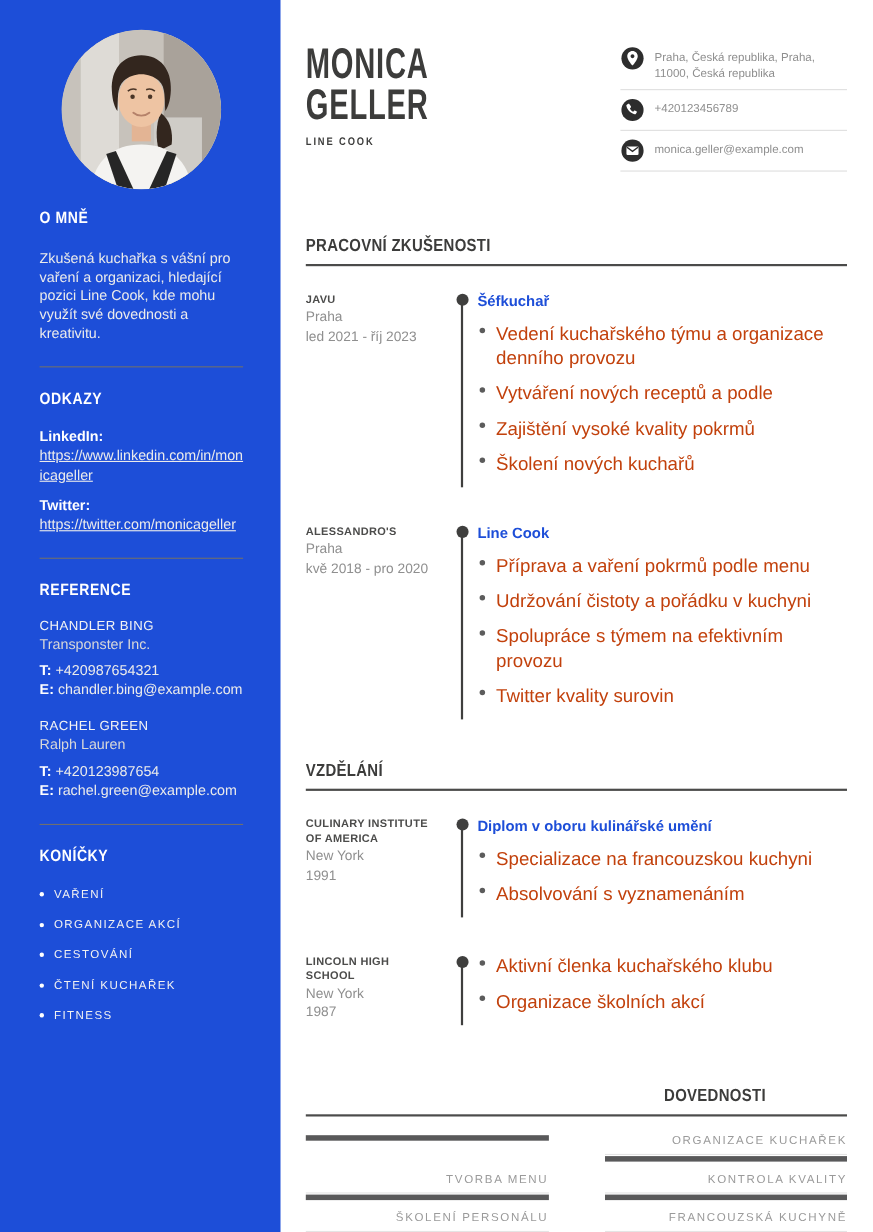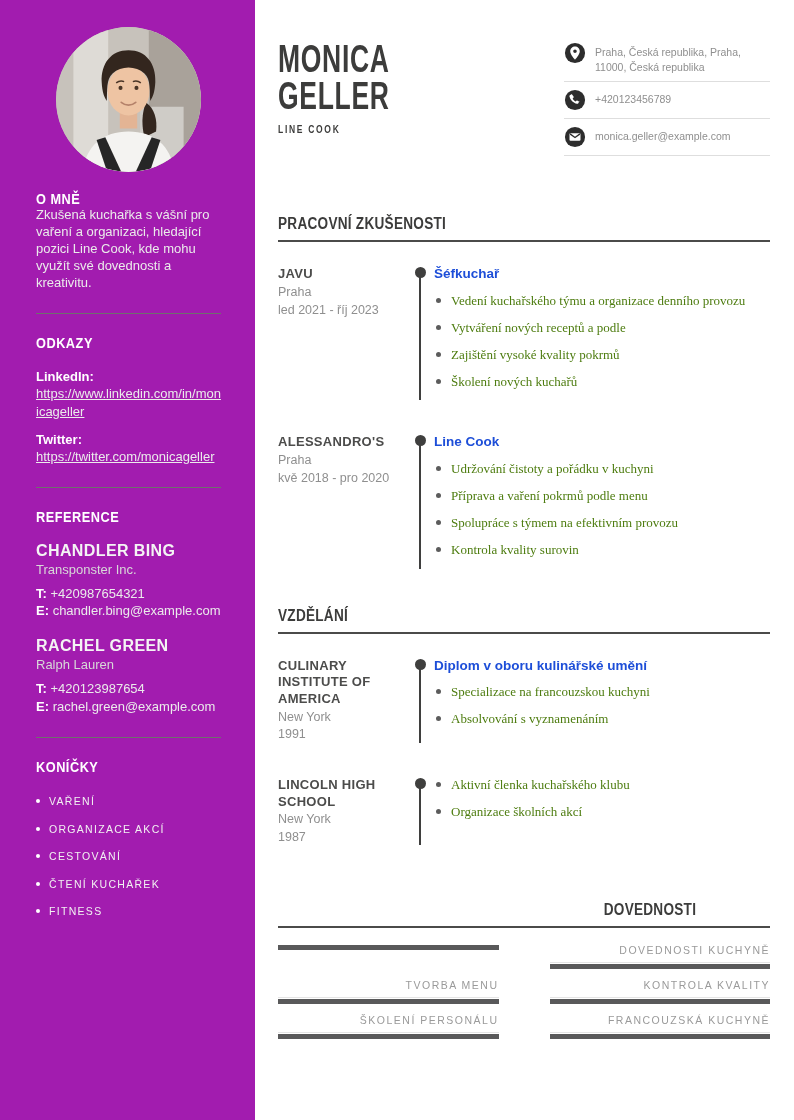--- a/index.html
+++ b/index.html
@@ -1,31 +1,31 @@
 <!DOCTYPE html>
 <html><head>
 <meta charset="utf-8">
 <style>
   * { margin:0; padding:0; box-sizing:border-box; }
   html,body { width:794px; height:1120px; }
   body { display:flex; font-family:"Liberation Sans", sans-serif; background:#fff; overflow:hidden; }
 
   
-  .sidebar { width:255px; min-width:255px; background:#a21caf; color:#ececec; padding:27px 34px 30px 36px; }
+  .sidebar { width:255px; min-width:255px; background:#1d4ed8; color:#ececec; padding:27px 34px 30px 36px; }
   .avatar { width:145px; height:145px; border-radius:50%; overflow:hidden; margin:0 auto 18px; display:block; background:#c7c2bb; }
   .avatar svg { display:block; width:100%; height:100%; }
   .sb-heading { font-size:15px; font-weight:700; color:#fff; letter-spacing:.6px; transform:scaleX(.85); transform-origin:0 50%; white-space:nowrap; }
   .sb-divider { border:none; border-top:1px solid #6f6f6e; margin:22px 0 20px; }
-  .sb-about-text { font-size:13px; line-height:1.3; color:#ebebeb; }
+  .sb-about-text { margin-top:20px; font-size:13px; line-height:1.3; color:#ebebeb; }
   .sb-link-block { margin-top:18px; }
   .sb-link-label { font-size:13px; font-weight:700; color:#fff; }
   .sb-link-url { display:block; font-size:13px; color:#ebebeb; word-break:break-all; line-height:1.32; margin-top:1px; }
   .sb-link-block + .sb-link-block { margin-top:12px; }
   .ref-item { margin-top:17px; }
-  .ref-name { font-size:16px; font-weight:700; color:#f4f4f4; letter-spacing:.4px; }
+  .ref-name { font-size:12px; font-weight:400; color:#f4f4f4; letter-spacing:.4px; }
   .ref-company { font-size:13px; color:#d8d8d8; margin-top:2px; }
   .ref-line { font-size:13px; color:#ebebeb; line-height:1.35; }
   .ref-contact { margin-top:8px; }
   .ref-line b { color:#fff; }
   .hobby-list { list-style:none; margin-top:20px; }
   .hobby-item { display:flex; align-items:center; gap:9px; font-size:10.5px; letter-spacing:1.3px; color:#f2f2f2; margin-bottom:15.5px; }
   .hobby-item::before { content:""; width:4px; height:4px; border-radius:50%; background:#fff; flex:none; }
 
   
   .content { flex:1; padding:40px 24px 0 23px; }
@@ -41,28 +41,28 @@
   .section-edu { margin-top:26px; }
   .section-skl { margin-top:44px;text-align:right; }
   .section-heading { font-size:16px; font-weight:700; color:#3c3c3b; letter-spacing:.3px; transform:scaleX(.85); transform-origin:0 50%; white-space:nowrap; }
   .section-rule { height:2px; background:#4b4b4a; margin-top:7px; }
 
   .entry { display:grid; grid-template-columns:128px 28px 1fr; }
   .entry.first { padding-top:24px; }
   .entry.pad { padding-bottom:34px; }
   .entry.last { padding-bottom:12px; }
   .meta { padding-right:14px; }
-  .meta-title { font-size:13px; font-weight:700; color:#4c4c4b; letter-spacing:.3px; line-height:1.3; }
+  .meta-title { font-size:10px; font-weight:700; color:#4c4c4b; letter-spacing:.3px; line-height:1.3; }
   .meta-sub { font-size:12.5px; color:#8f8f8f; line-height:1.3; margin-top:1px; }
   .timeline { position:relative; }
   .timeline-line { position:absolute; left:calc(50% - 1px); top:5px; bottom:0; width:2px; background:#3f3f3e; }
   .timeline-dot { position:absolute; left:calc(50% - 5.5px); top:1px; width:11px; height:11px; border-radius:50%; background:#3f3f3e; }
   .role { font-size:13.5px; font-weight:700; color:#1d4ed8; margin-bottom:12px; line-height:1; padding-top:1px; }
   .bullets { list-style:none; }
-  .bullets li { position:relative; padding-left:17px; font-size:13px; color:#4d7c0f; line-height:1.3; margin-bottom:10px;font-family:Liberation Serif, serif; }
+  .bullets li { position:relative; padding-left:17px; font-size:17px; color:#c2410c; line-height:1.3; margin-bottom:10px; }
   .bullets li::before { content:""; position:absolute; left:2px; top:5px; width:5px; height:5px; border-radius:50%; background:#5c5c5c; }
 
   .bar-grid { display:grid; grid-template-columns:1fr 1fr; column-gap:51px; row-gap:10px; margin-top:16px; }
   .bar-item { }
   .bar-label { font-size:10.5px; letter-spacing:1.5px; color:#9a9a9a; padding-bottom:6px; border-bottom:1px solid #e4e4e4; white-space:nowrap; }
   .bar-track { height:5px; background:#e3e3e3; margin-top:1px; }
   .bar-fill { height:100%; background:#59595a; }
 </style>
 </head>
 <body>
@@ -219,24 +219,24 @@
         <div class="meta-sub">Praha</div>
         <div class="meta-sub">kvě 2018 - pro 2020</div>
       </div>
       <div class="timeline">
           <span class="timeline-line"></span>
           <span class="timeline-dot"></span>
         </div>
       <div>
         <div class="role">Line Cook</div>
         <ul class="bullets">
+          <li>Příprava a vaření pokrmů podle menu</li>
           <li>Udržování čistoty a pořádku v kuchyni</li>
-          <li>Příprava a vaření pokrmů podle menu</li>
           <li>Spolupráce s týmem na efektivním provozu</li>
-          <li>Kontrola kvality surovin</li>
+          <li>Twitter kvality surovin</li>
         </ul>
       </div>
     </div>
   </section>
 
   <section class="section-edu">
     <h2 class="section-heading">VZDĚLÁNÍ</h2>
     <div class="section-rule"></div>
 
     <div class="entry first pad">
@@ -280,21 +280,21 @@
   <section class="section-skl">
     <h2 class="section-heading">DOVEDNOSTI</h2>
     <div class="section-rule"></div>
     <div class="bar-grid">
       <div class="bar-item">
         <div class="bar-track">
             <div class="bar-fill" style="width: 100%;"></div>
           </div>
       </div>
       <div class="bar-item">
-        <div class="bar-label">DOVEDNOSTI KUCHYNĚ</div>
+        <div class="bar-label">ORGANIZACE KUCHAŘEK</div>
         <div class="bar-track">
             <div class="bar-fill" style="width: 100%;"></div>
           </div>
       </div>
       <div class="bar-item">
         <div class="bar-label">TVORBA MENU</div>
         <div class="bar-track">
             <div class="bar-fill" style="width: 100%;"></div>
           </div>
       </div>

